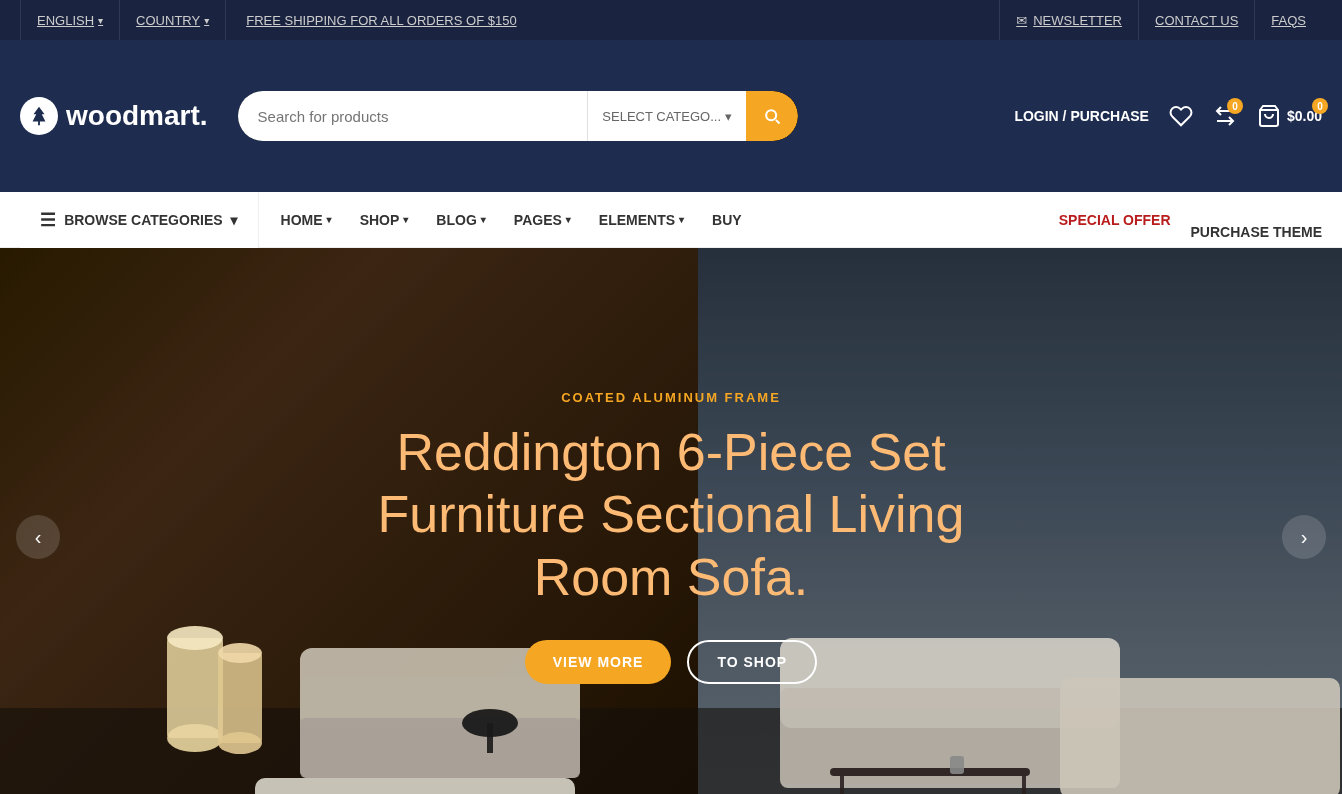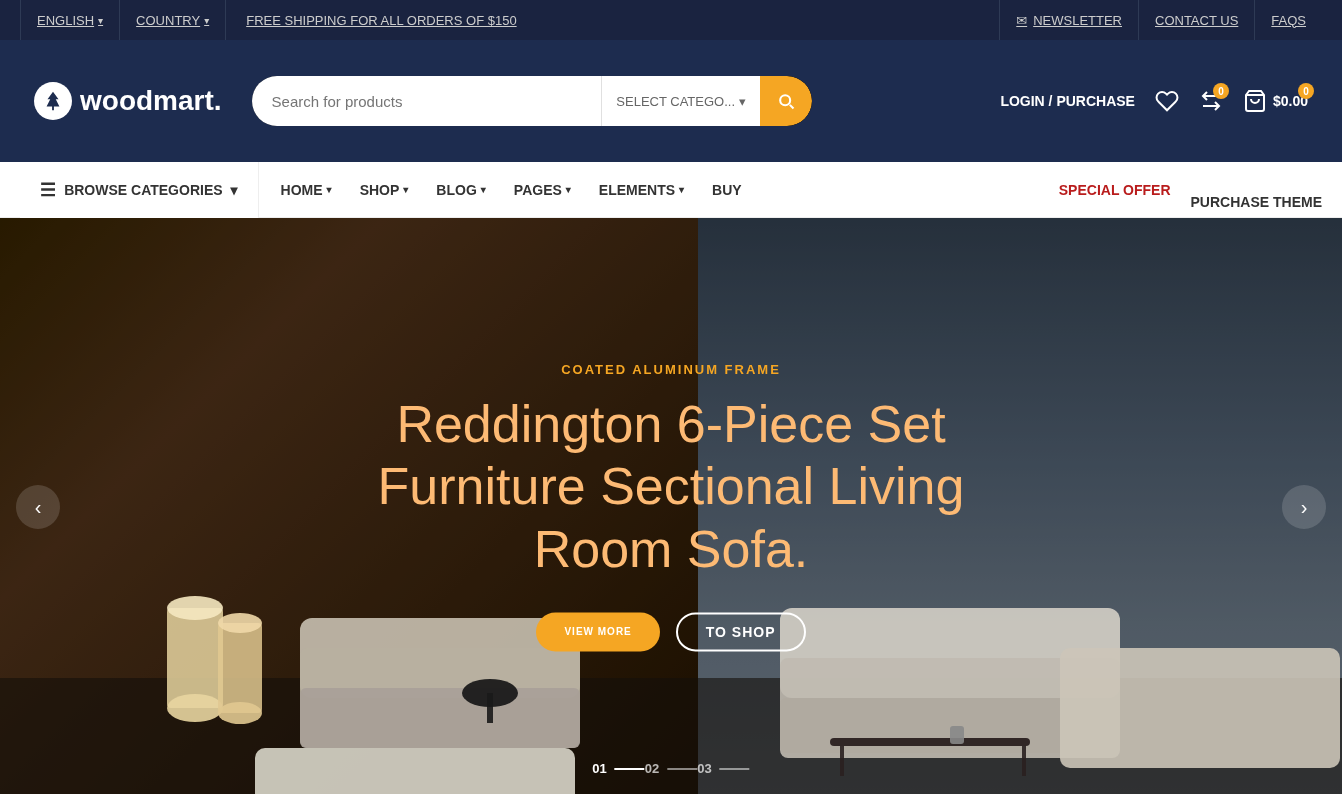--- a/index.html
+++ b/index.html
@@ -50,22 +50,22 @@
       color: #ccc;
       font-size: 13px;
       border-left: 1px solid #2e3a55;
     }
 
     
     .header {
       background: #1d2c4f;
       display: flex;
       align-items: center;
-      padding: 0 34px;
-      height: 122px;
+      padding: 0 20px;
+      height: 152px;
     }
     .logo {
       display: flex;
       align-items: center;
       gap: 8px;
       color: white;
       font-size: 28px;
       font-weight: bold;
       text-decoration: none;
       margin-right: 30px;
@@ -281,21 +281,21 @@
       display: flex;
       gap: 16px;
       justify-content: center;
     }
     .btn-view-more {
       background: #f5a623;
       color: white;
       border: none;
       padding: 14px 28px;
       border-radius: 30px;
-      font-size: 10px;
+      font-size: 14px;
       font-weight: 700;
       cursor: pointer;
       letter-spacing: 1px;
     }
     .btn-to-shop {
       background: transparent;
       color: white;
       border: 2px solid white;
       padding: 8px 28px;
       border-radius: 30px;

